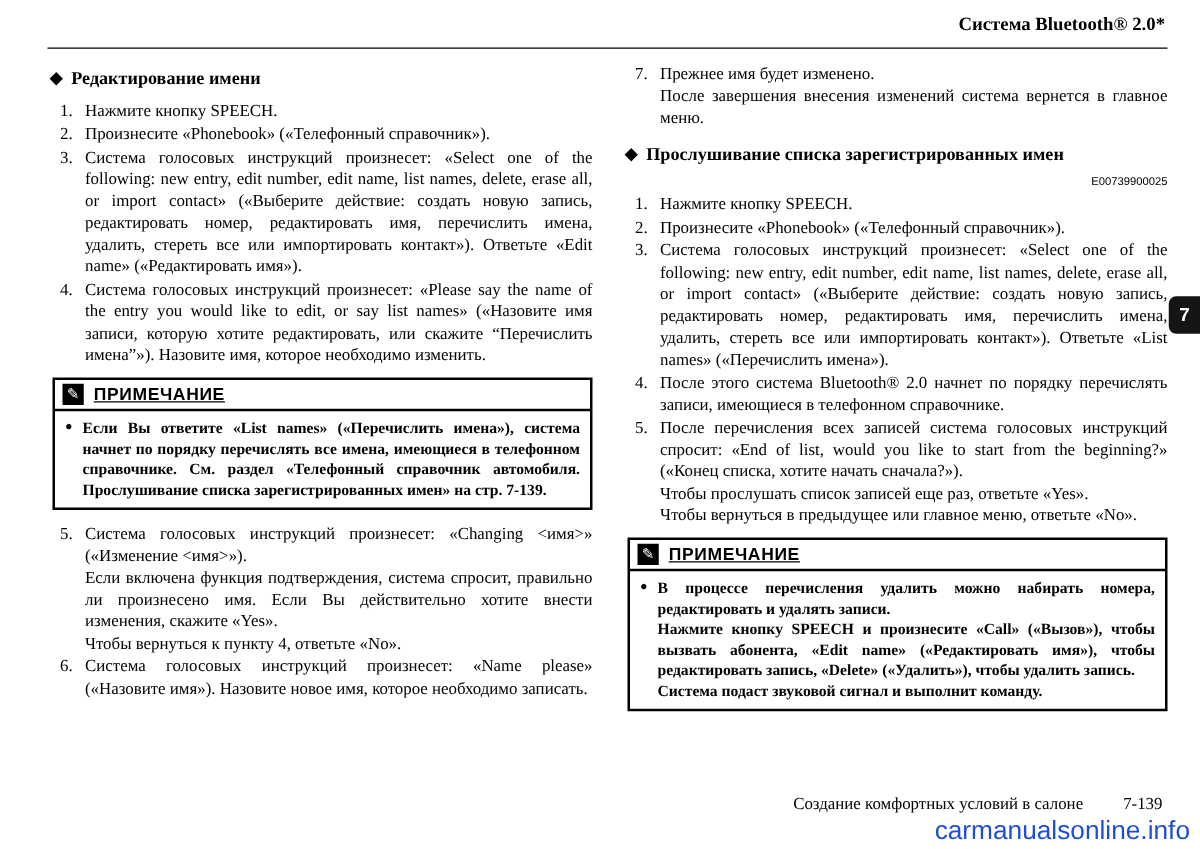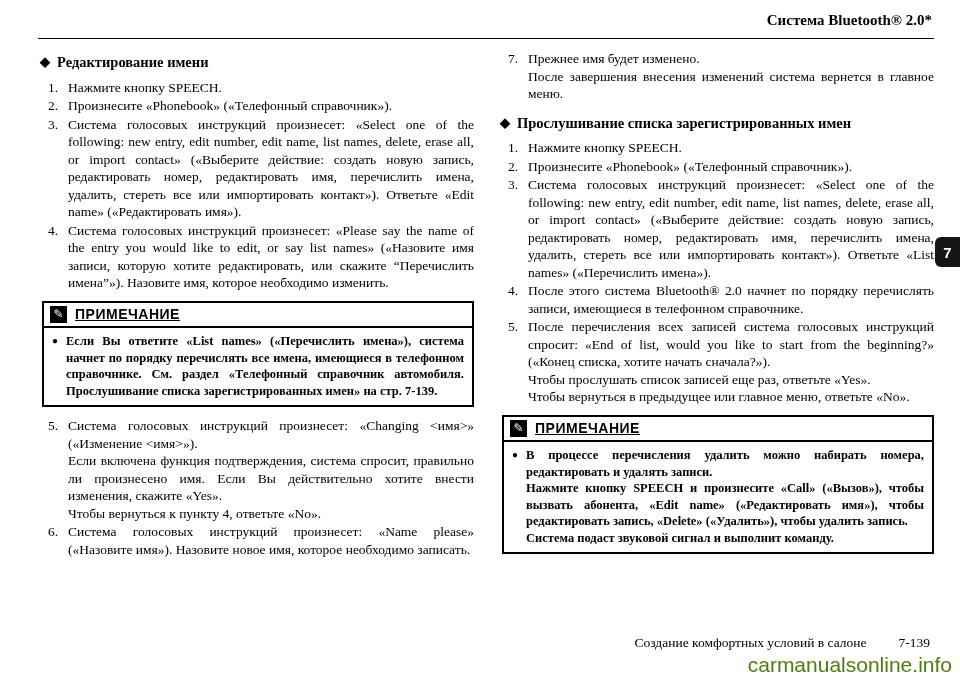--- a/index.html
+++ b/index.html
@@ -128,21 +128,21 @@
     display: flex;
     gap: 32px;
     align-items: flex-end;
   }
   .watermark {
     position: absolute;
     right: 8px;
     bottom: 2px;
     font-family: "Liberation Sans", sans-serif;
     font-size: 21px;
-    color: #4d7c0f;
+    color: #1d4ed8;
   }
 </style>
 </head>
 <body>
 
 <div class="page">
 
   <div class="header-title">Система Bluetooth® 2.0*</div>
   <div class="header-rule"></div>
 
@@ -208,20 +208,21 @@
         <span class="txt">Прежнее имя будет изменено.
 После завершения внесения изменений система вернется в главное меню.</span>
       </div>
     </div>
 
     <div class="sec-title" style="margin-top:12px;">
       <span class="diamond">◆</span>
       <span>Прослушивание списка зарегистрированных имен</span>
     </div>
 
+    <div class="code">E00739900025</div>
 
     <div class="list">
       <div class="li">
         <span class="num">1.</span>
         <span class="txt">Нажмите кнопку SPEECH.</span>
       </div>
       <div class="li">
         <span class="num">2.</span>
         <span class="txt">Произнесите «Phonebook» («Телефонный справочник»).</span>
       </div>

